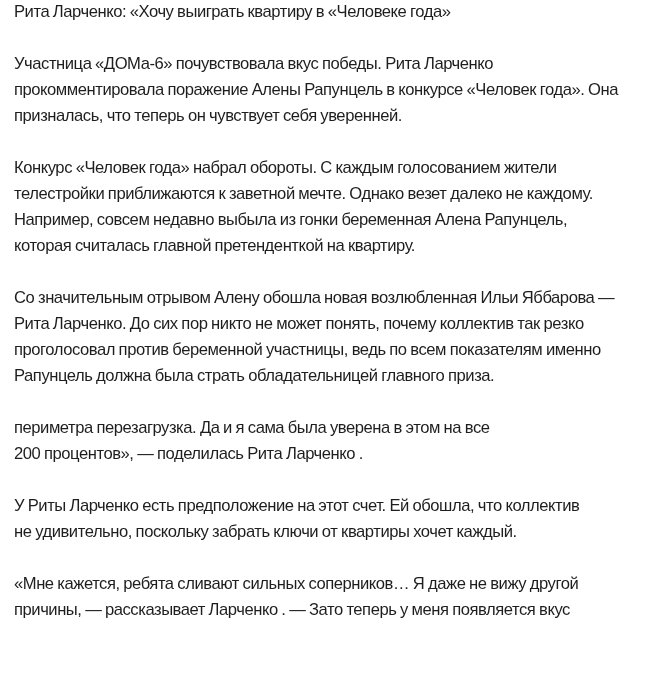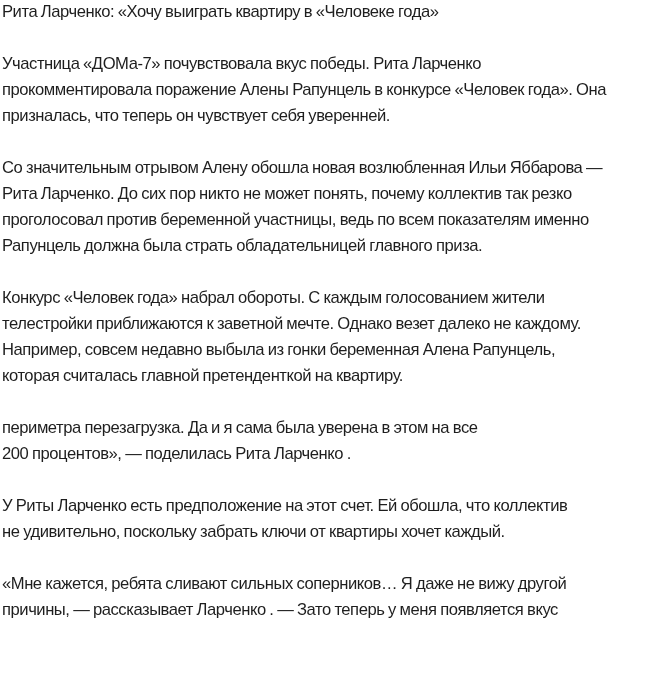--- a/index.html
+++ b/index.html
@@ -24,48 +24,49 @@
     color: #1e1e1e;
     letter-spacing: -0.45px;
     word-spacing: -0.5px;
   }
   .article p {
     margin: 0 0 26px 0;
     white-space: nowrap;
   }
   .line {
     display: block;
+    margin-left: 12px;
   }
 </style>
 </head>
 <body>
 
 <div class="article">
   <p>
     <span class="line">Рита Ларченко: «Хочу выиграть квартиру в «Человеке года»</span>
   </p>
 
   <p>
-    <span class="line">Участница «ДОМа-7» почувствовала вкус победы. Рита Ларченко</span>
+    <span class="line">Участница «ДОМа-6» почувствовала вкус победы. Рита Ларченко</span>
     <span class="line">прокомментировала поражение Алены Рапунцель в конкурсе «Человек года». Она</span>
     <span class="line">призналась, что теперь он чувствует себя уверенней.</span>
+  </p>
+
+  <p>
+    <span class="line">Конкурс «Человек года» набрал обороты. С каждым голосованием жители</span>
+    <span class="line">телестройки приближаются к заветной мечте. Однако везет далеко не каждому.</span>
+    <span class="line">Например, совсем недавно выбыла из гонки беременная Алена Рапунцель,</span>
+    <span class="line">которая считалась главной претенденткой на квартиру.</span>
   </p>
 
   <p>
     <span class="line">Со значительным отрывом Алену обошла новая возлюбленная Ильи Яббарова —</span>
     <span class="line">Рита Ларченко. До сих пор никто не может понять, почему коллектив так резко</span>
     <span class="line">проголосовал против беременной участницы, ведь по всем показателям именно</span>
     <span class="line">Рапунцель должна была страть обладательницей главного приза.</span>
-  </p>
-
-  <p>
-    <span class="line">Конкурс «Человек года» набрал обороты. С каждым голосованием жители</span>
-    <span class="line">телестройки приближаются к заветной мечте. Однако везет далеко не каждому.</span>
-    <span class="line">Например, совсем недавно выбыла из гонки беременная Алена Рапунцель,</span>
-    <span class="line">которая считалась главной претенденткой на квартиру.</span>
   </p>
 
   <p>
     <span class="line">периметра перезагрузка. Да и я сама была уверена в этом на все</span>
     <span class="line">200 процентов», — поделилась Рита Ларченко .</span>
   </p>
 
   <p>
     <span class="line">У Риты Ларченко есть предположение на этот счет. Ей обошла, что коллектив</span>
     <span class="line">не удивительно, поскольку забрать ключи от квартиры хочет каждый.</span>

